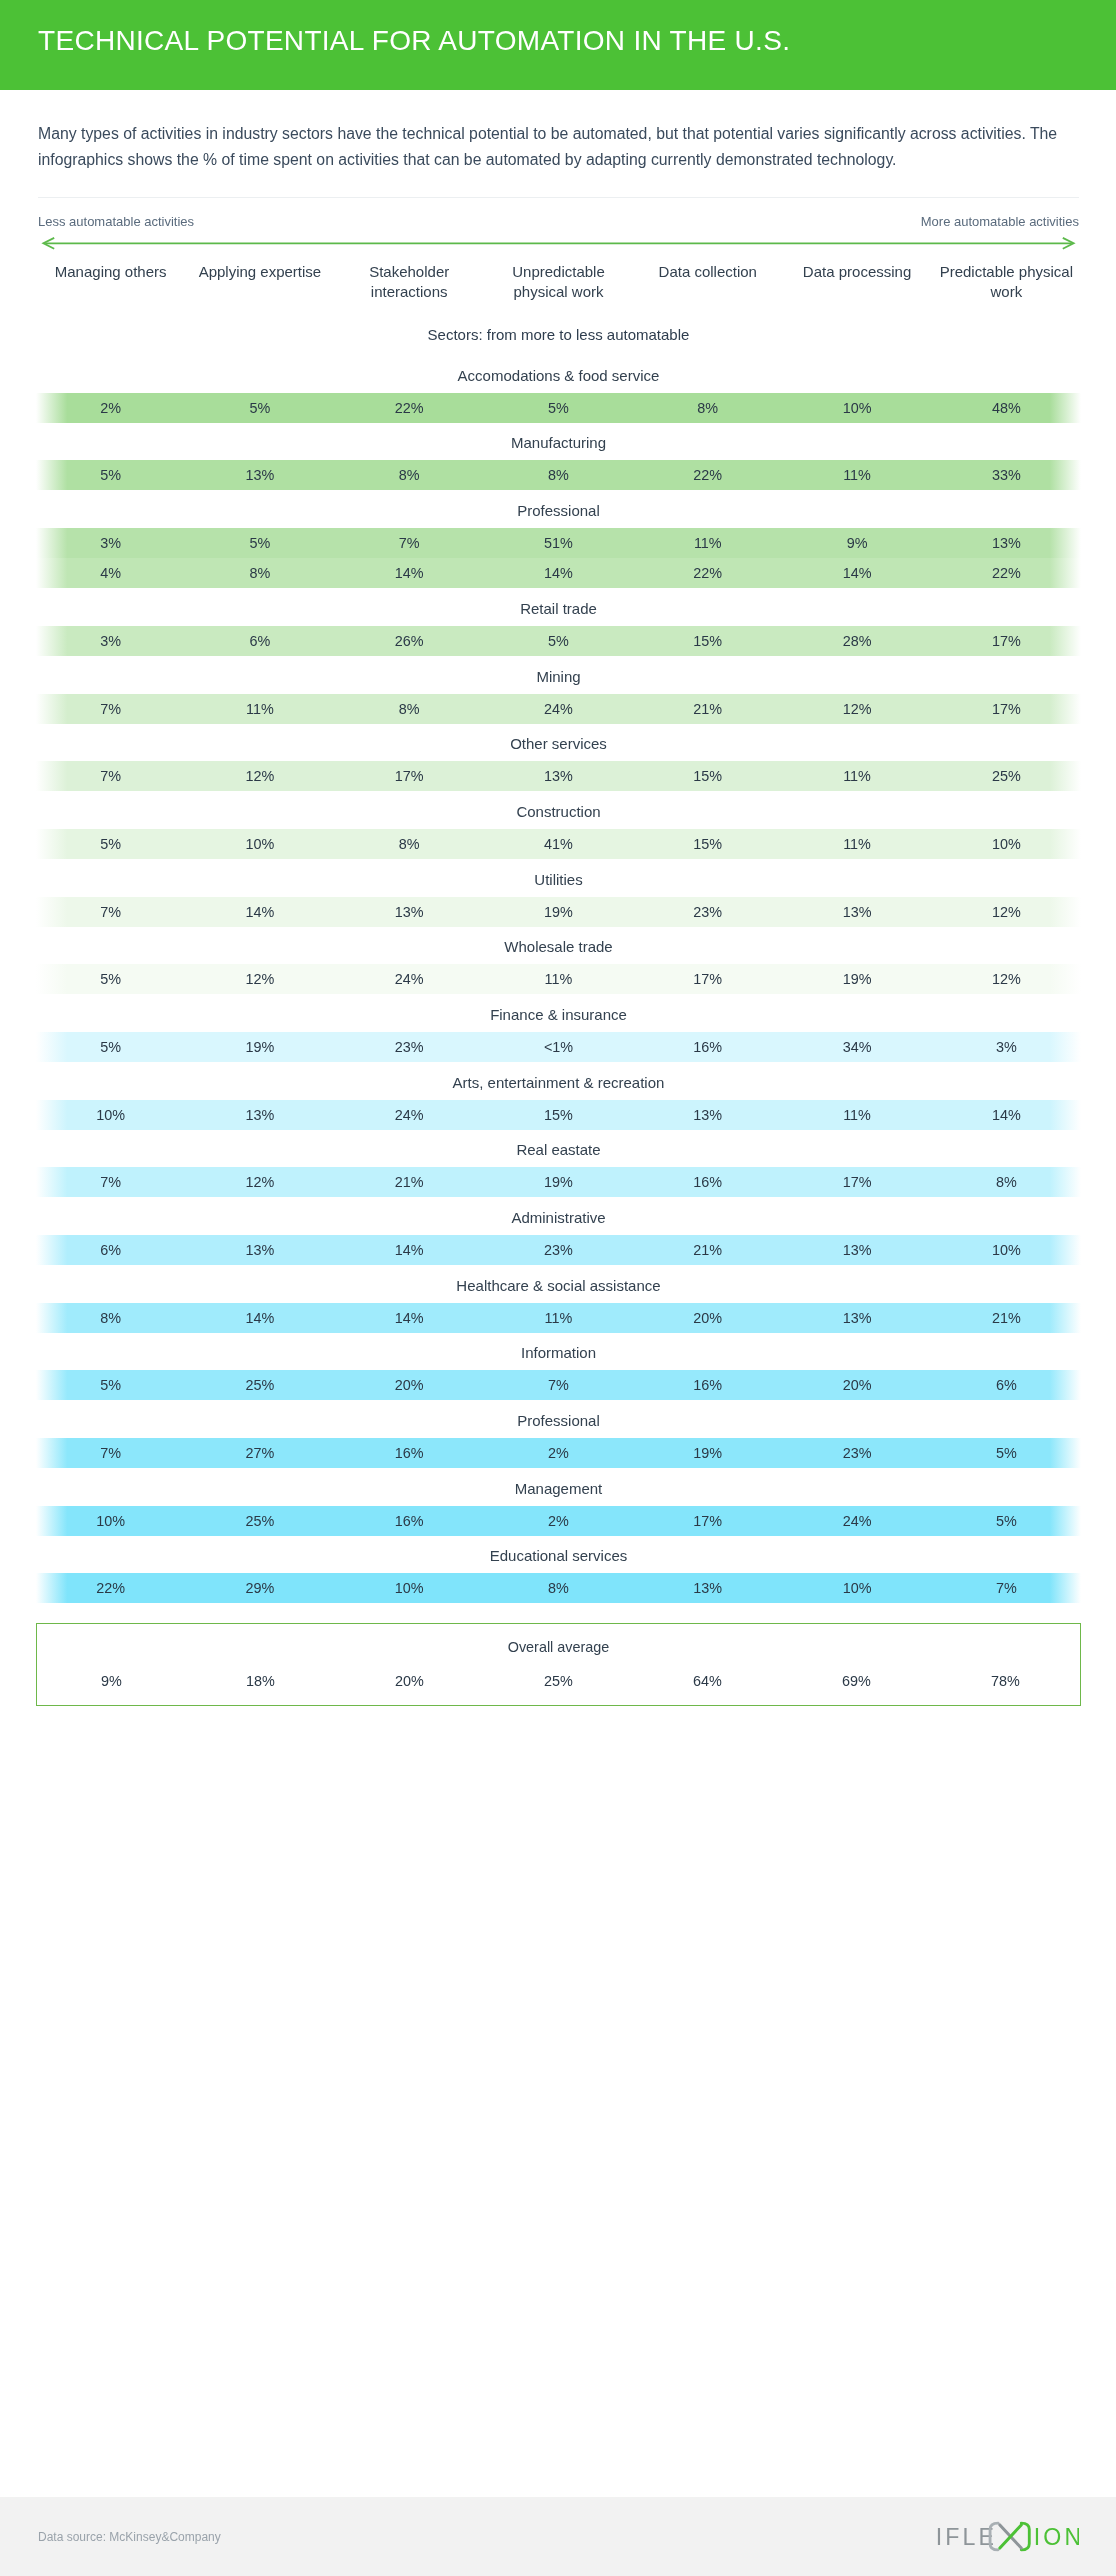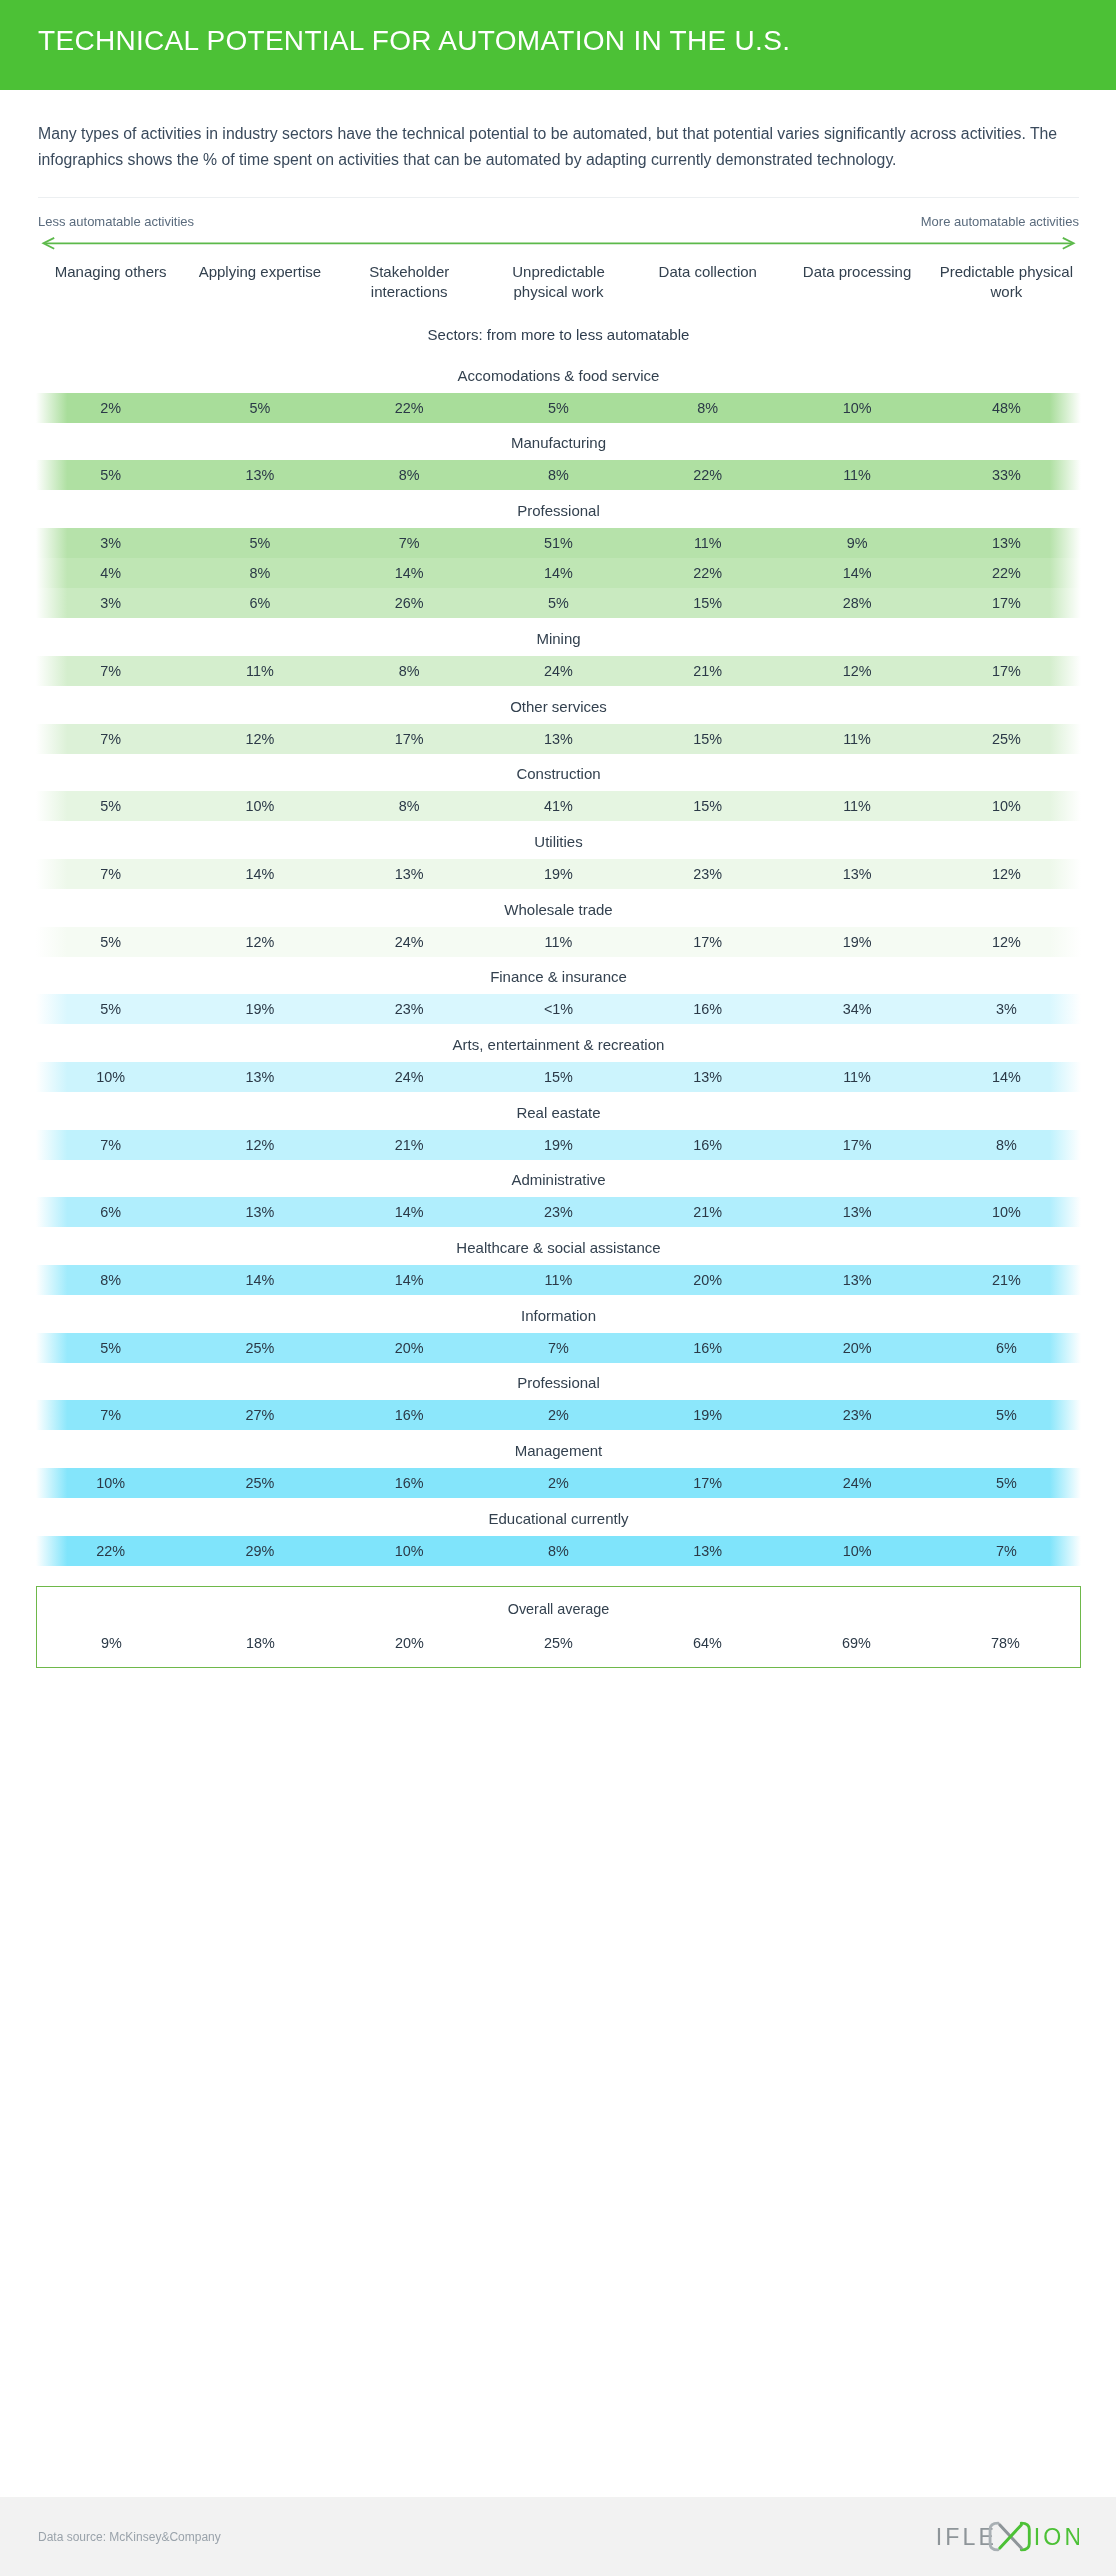--- a/index.html
+++ b/index.html
@@ -214,20 +214,21 @@
         <div class="cell">4%</div>
         <div class="cell">8%</div>
         <div class="cell">14%</div>
         <div class="cell">14%</div>
         <div class="cell">22%</div>
         <div class="cell">14%</div>
         <div class="cell">22%</div>
       </div>
     </div>
     <div class="sector-block">
+      <div class="sector-name">Retail trade</div>
       <div class="value-band" style="background: linear-gradient(to right, rgba(255, 255, 255, 0) 0%, rgb(201, 234, 192) 3%, rgb(201, 234, 192) 97%, rgba(255, 255, 255, 0) 100%);">
         <div class="cell">3%</div>
         <div class="cell">6%</div>
         <div class="cell">26%</div>
         <div class="cell">5%</div>
         <div class="cell">15%</div>
         <div class="cell">28%</div>
         <div class="cell">17%</div>
       </div>
     </div>
@@ -381,21 +382,21 @@
         <div class="cell">10%</div>
         <div class="cell">25%</div>
         <div class="cell">16%</div>
         <div class="cell">2%</div>
         <div class="cell">17%</div>
         <div class="cell">24%</div>
         <div class="cell">5%</div>
       </div>
     </div>
     <div class="sector-block">
-      <div class="sector-name">Educational currently</div>
+      <div class="sector-name">Educational services</div>
       <div class="value-band" style="background: linear-gradient(to right, rgba(255, 255, 255, 0) 0%, rgb(127, 228, 251) 3%, rgb(127, 228, 251) 97%, rgba(255, 255, 255, 0) 100%);">
         <div class="cell">22%</div>
         <div class="cell">29%</div>
         <div class="cell">10%</div>
         <div class="cell">8%</div>
         <div class="cell">13%</div>
         <div class="cell">10%</div>
         <div class="cell">7%</div>
       </div>
     </div>

